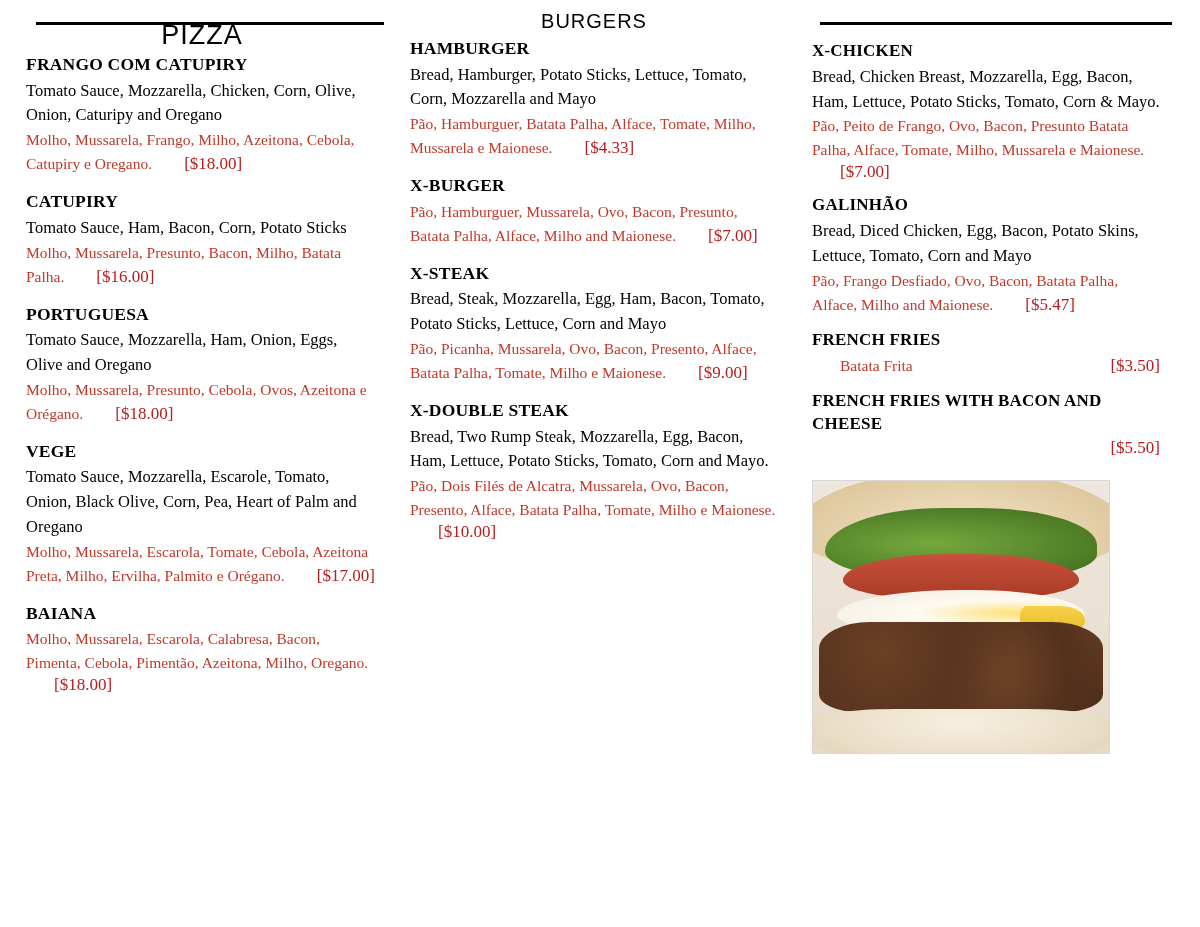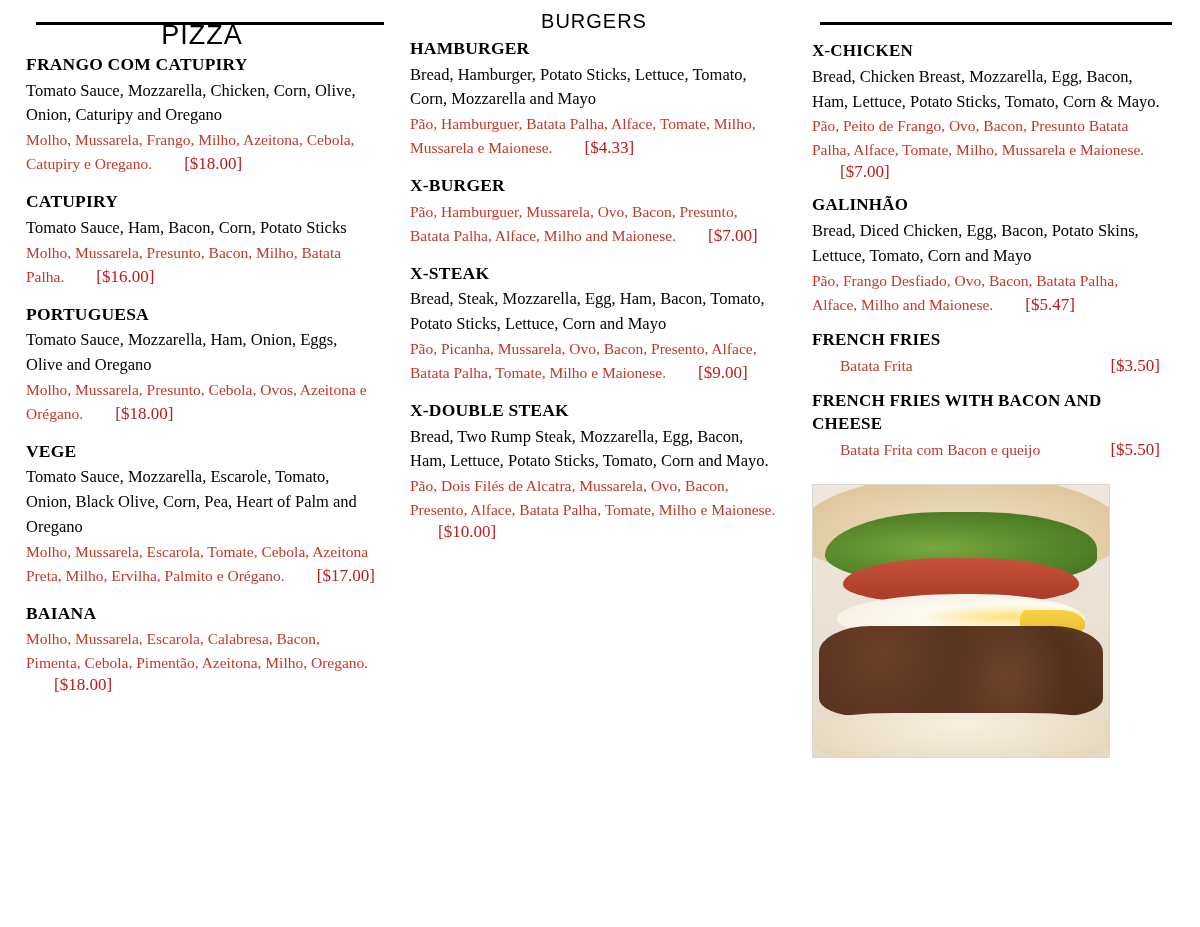--- a/index.html
+++ b/index.html
@@ -284,21 +284,20 @@
       <div class="item-name">FRENCH FRIES</div>
       <div class="inline-row">
         <span class="desc-pt">Batata Frita</span>
         <span class="price">[$3.50]</span>
       </div>
     </div>
 
     <div class="item">
       <div class="item-name">FRENCH FRIES WITH BACON AND CHEESE</div>
       <div class="inline-row">
-        <span class="desc-pt">Batata Frita  com Bacon e queijo</span>
         <span class="price">[$5.50]</span>
       </div>
     </div>
 
     <div class="photo">
       <div class="bun-top"></div>
       <div class="lettuce"></div>
       <div class="tomato"></div>
       <div class="egg"></div>
       <div class="cheese"></div>

